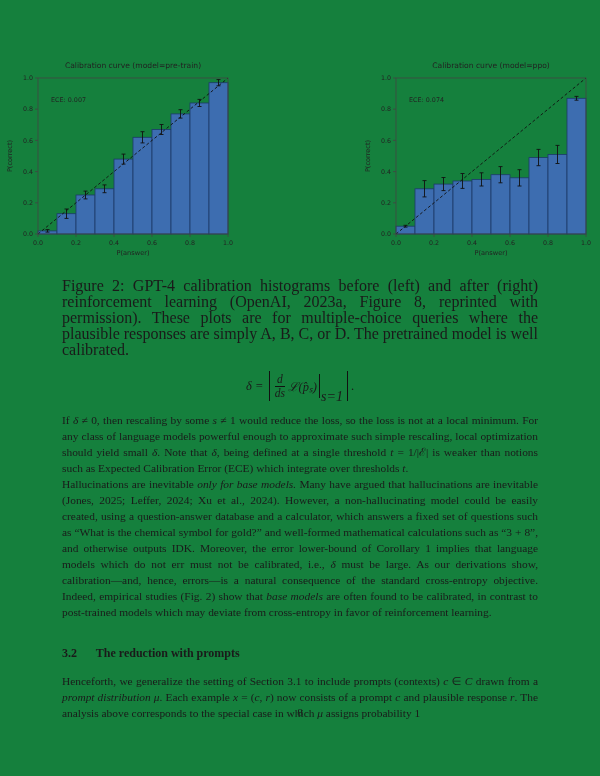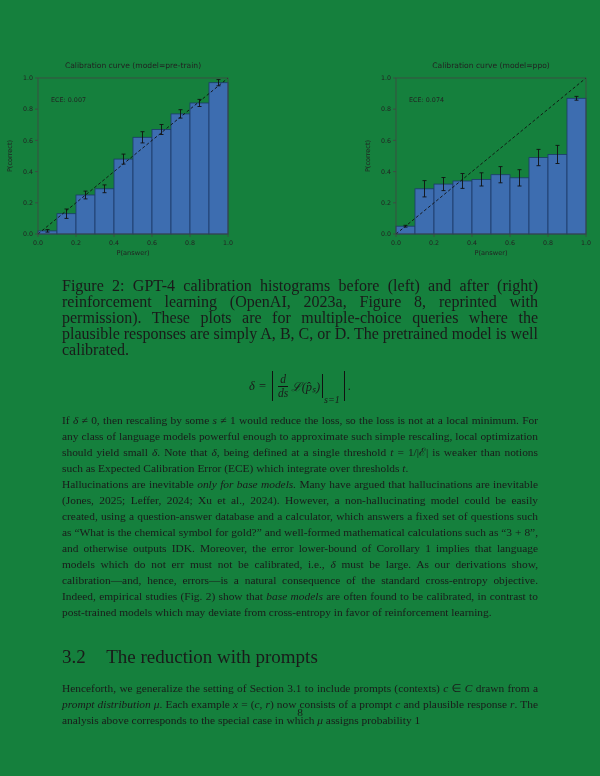--- a/index.html
+++ b/index.html
@@ -45,25 +45,25 @@
   .bigbar{width:1px;background:#111;display:inline-block;}
   .tall{height:30px;}
   .mid{height:24px;}
   .frac{
     display:inline-flex;flex-direction:column;align-items:center;
     font-size:11.5px;line-height:1.1;font-style:italic;margin:0 3px 0 5px;
   }
   .frac .num{border-bottom:1px solid #111;padding:0 2px;}
   .eq-body{font-style:italic;margin-right:2px;font-family:Liberation Serif, serif;}
   .evalwrap{display:inline-flex;align-items:flex-end;margin-right:4px;}
-  .evalsub{font-size:10px;font-style:italic;transform:translateY(7px);margin-left:1px;}
+  .evalsub{font-size:14px;font-style:italic;transform:translateY(7px);margin-left:1px;}
   .eq-period{margin-left:3px;}
   .section-heading{
     margin:26px 0 12px 0;
-    font-size:19px;font-weight:normal;
+    font-size:12px;font-weight:bold;
   }
   .section-heading .num{margin-right:16px;}
   .pageno{
     position:absolute;bottom:58px;left:0;right:0;
     text-align:center;font-size:11.4px;
   }
 </style>
 </head>
 <body>
 

